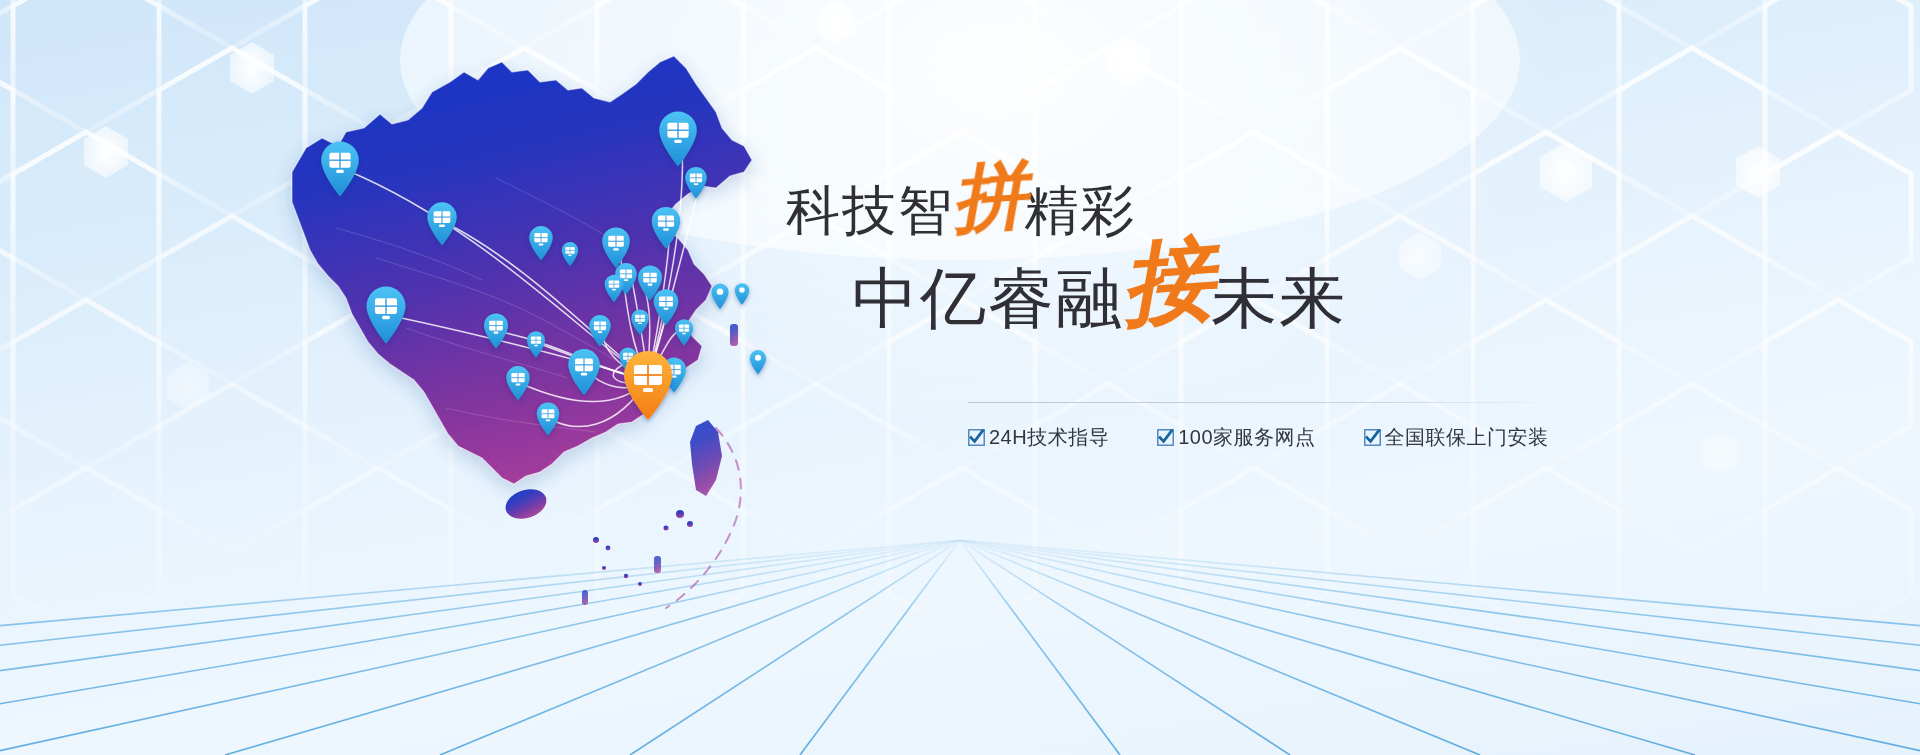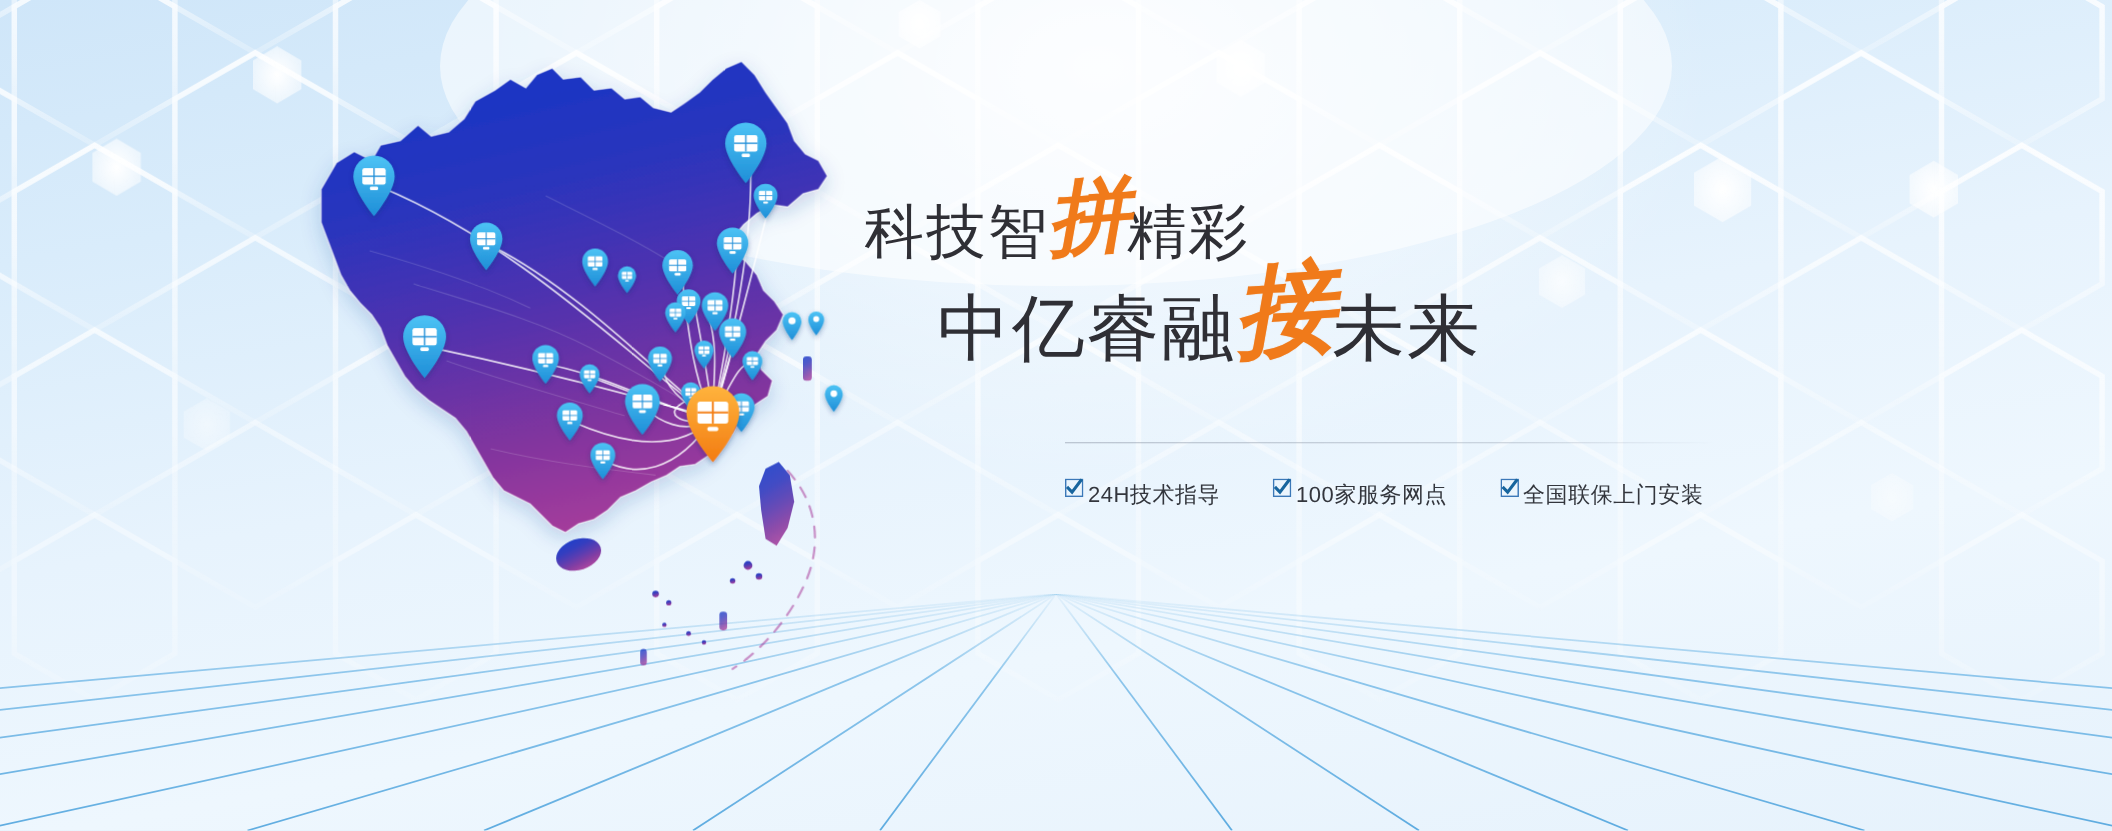--- a/index.html
+++ b/index.html
@@ -61,21 +61,21 @@
     z-index:6;
   }
 
   .features {
     position:absolute; left:968px; top:424px; z-index:6;
     display:flex; align-items:center; gap:48px;
   }
   .feature { display:flex; align-items:center; gap:4px; }
   .fi-check { flex:0 0 auto; display:block; }
   .f-label {
-    font-size:20px; color:#33363d; letter-spacing:.5px; white-space:nowrap;margin-top:12px;
+    font-size:20px; color:#33363d; letter-spacing:.5px; white-space:nowrap;
   }
 </style>
 </head>
 <body>
 
 <div id="stage">
 
   <svg class="hexlayer" viewBox="0 0 1920 755" preserveAspectRatio="none">
     <defs>
       <linearGradient id="hexFade" x1="0" y1="0" x2="0" y2="1">

